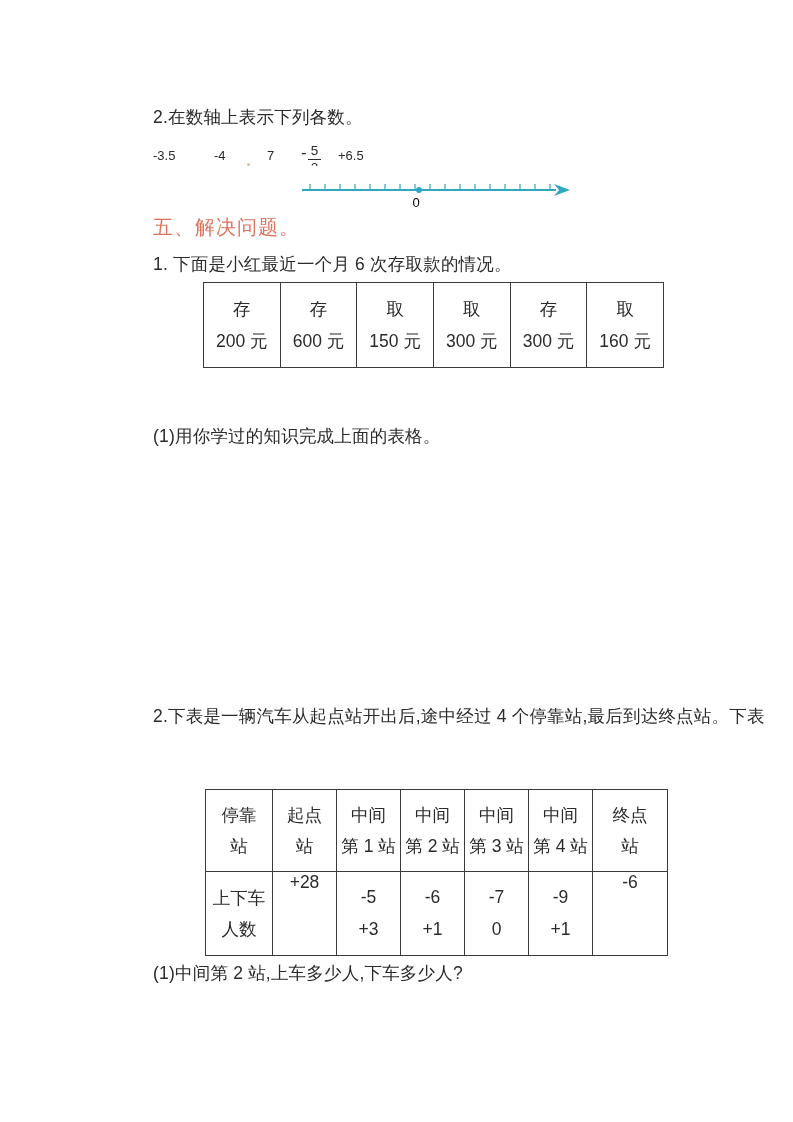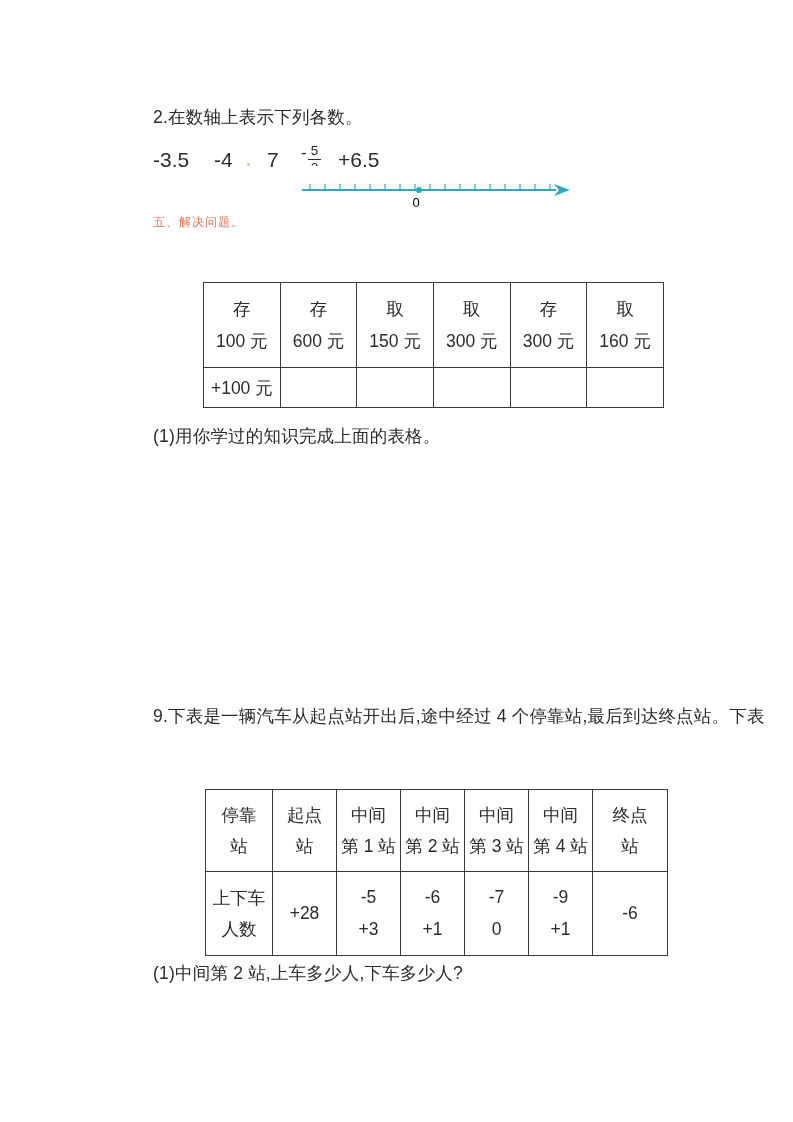--- a/index.html
+++ b/index.html
@@ -7,24 +7,24 @@
     --numberline:#2fa8c0;
     --text:#2b2b2b;
     --table_border:#3a3a3a;
   }
   *{margin:0;padding:0;box-sizing:border-box;}
   html,body{background:#ffffff;}
   body{font-family:"Liberation Sans","DejaVu Sans",sans-serif;color:var(--text);}
   .page{position:relative;width:793px;height:990px;background:#fff;overflow:hidden;margin-left:36px;}
   .abs{position:absolute;}
   .line-text{font-size:17.5px;letter-spacing:0.2px;white-space:nowrap;}
-  .heading-five{font-size:12px;color:var(--accent);letter-spacing:1px;white-space:nowrap;}
+  .heading-five{font-size:20px;color:var(--accent);letter-spacing:1px;white-space:nowrap;}
 
   
-  .num-item{position:absolute;font-size:21px;white-space:nowrap;text-align:right;}
+  .num-item{position:absolute;font-size:13px;white-space:nowrap;text-align:right;}
   .stray-dot{position:absolute;width:3px;height:3px;border-radius:50%;background:#dca473;opacity:.75;}
   .frac{position:absolute;display:inline-flex;flex-direction:row;align-items:center;}
   .frac .sign{font-size:17px;margin-right:1px;transform:translateY(-2px);}
   .frac .stack{display:inline-flex;flex-direction:column;align-items:center;}
   .frac .num{font-size:13.5px;line-height:15px;border-bottom:1.5px solid var(--text);padding:0 3px 1px 3px;}
   .frac .den{font-size:13.5px;line-height:15px;height:6px;overflow:hidden;padding:0 3px;}
 
   
   .nl-stroke{stroke:var(--numberline);}
   .nl-fill{fill:var(--numberline);}
@@ -33,21 +33,21 @@
   
   table{border-collapse:collapse;table-layout:fixed;}
   td{border:1px solid var(--table_border);text-align:center;vertical-align:middle;font-size:17.5px;}
   .t1{width:461px;}
   .t1 .head-td{height:85px;}
   .t1 .row-td{height:40px;}
   .cellcol{display:flex;flex-direction:column;justify-content:space-around;height:100%;padding:10px 0;}
   .t2{width:462px;padding-left:31px;}
   .t2 .head-td{height:82px;}
   .t2 .data-td{height:84px;}
-  .center-cell{display:flex;align-items:center;justify-content:center;height:100%;}
+  .center-cell{display:flex;justify-content:center;height:100%;}
 </style>
 </head>
 <body>
 
 <div class="page">
 
   <div class="abs line-text" style="left:117px;top:105px;">2.在数轴上表示下列各数。</div>
 
   <div class="abs" style="left:0;top:0;">
     <span class="num-item" style="left:117px;top:148px;">-3.5</span>
@@ -85,28 +85,29 @@
         <line x1="233" y1="8" x2="233" y2="14"></line>
       <line x1="248" y1="8" x2="248" y2="14"></line>
     </g>
     <circle class="nl-fill" cx="117" cy="14" r="3"></circle>
     <polygon class="nl-fill" points="252,8 268,14 252,20 257,14"></polygon>
     <text class="nl-zero" x="114" y="31" text-anchor="middle">0</text>
   </svg>
 
   <div class="abs heading-five" style="left:117px;top:214px;">五、解决问题。</div>
 
+  <div class="abs line-text" style="left:117px;top:252px;">1. 下面是小红最近一个月 6 次存取款的情况。</div>
 
   <table class="t1 abs" style="left:167px;top:282px;">
     <tbody>
         <tr>
       <td class="head-td">
         <div class="cellcol">
           <span>存</span>
-          <span>100 元</span>
+          <span>200 元</span>
         </div>
       </td>
       <td class="head-td">
         <div class="cellcol">
           <span>存</span>
           <span>600 元</span>
         </div>
       </td>
       <td class="head-td">
         <div class="cellcol">
@@ -125,35 +126,27 @@
           <span>存</span>
           <span>300 元</span>
         </div>
       </td>
       <td class="head-td">
         <div class="cellcol">
           <span>取</span>
           <span>160 元</span>
         </div>
       </td>
-    </tr>
-    <tr>
-      <td class="row-td">+100 元</td>
-      <td class="row-td"></td>
-      <td class="row-td"></td>
-      <td class="row-td"></td>
-      <td class="row-td"></td>
-      <td class="row-td"></td>
     </tr>
   </tbody>
     </table>
 
   <div class="abs line-text" style="left:117px;top:424px;">(1)用你学过的知识完成上面的表格。</div>
 
-  <div class="abs line-text" style="left:117px;top:704px;">9.下表是一辆汽车从起点站开出后,途中经过 4 个停靠站,最后到达终点站。下表</div>
+  <div class="abs line-text" style="left:117px;top:704px;">2.下表是一辆汽车从起点站开出后,途中经过 4 个停靠站,最后到达终点站。下表</div>
 
   <table class="t2 abs" style="left:169px;top:789px;">
     <colgroup>
       <col style="width:67px">
         <col style="width:64px">
         <col style="width:64px">
         <col style="width:64px">
       <col style="width:64px">
         <col style="width:64px">
         <col style="width:75px">

